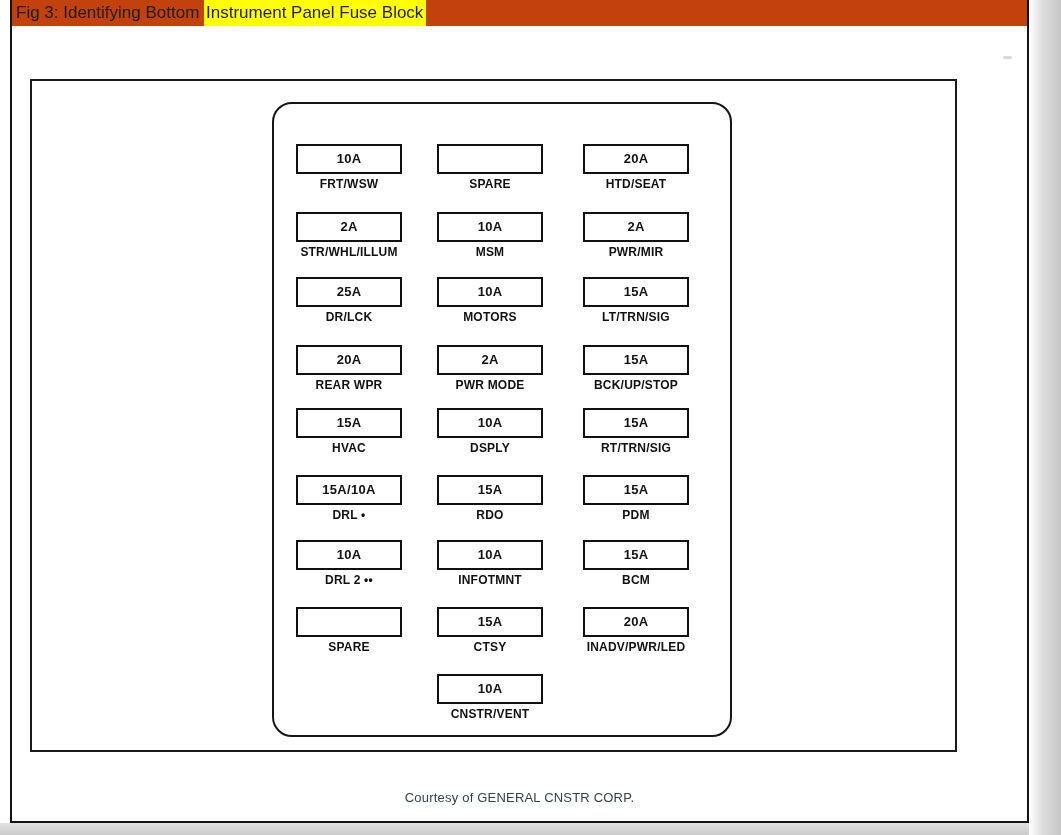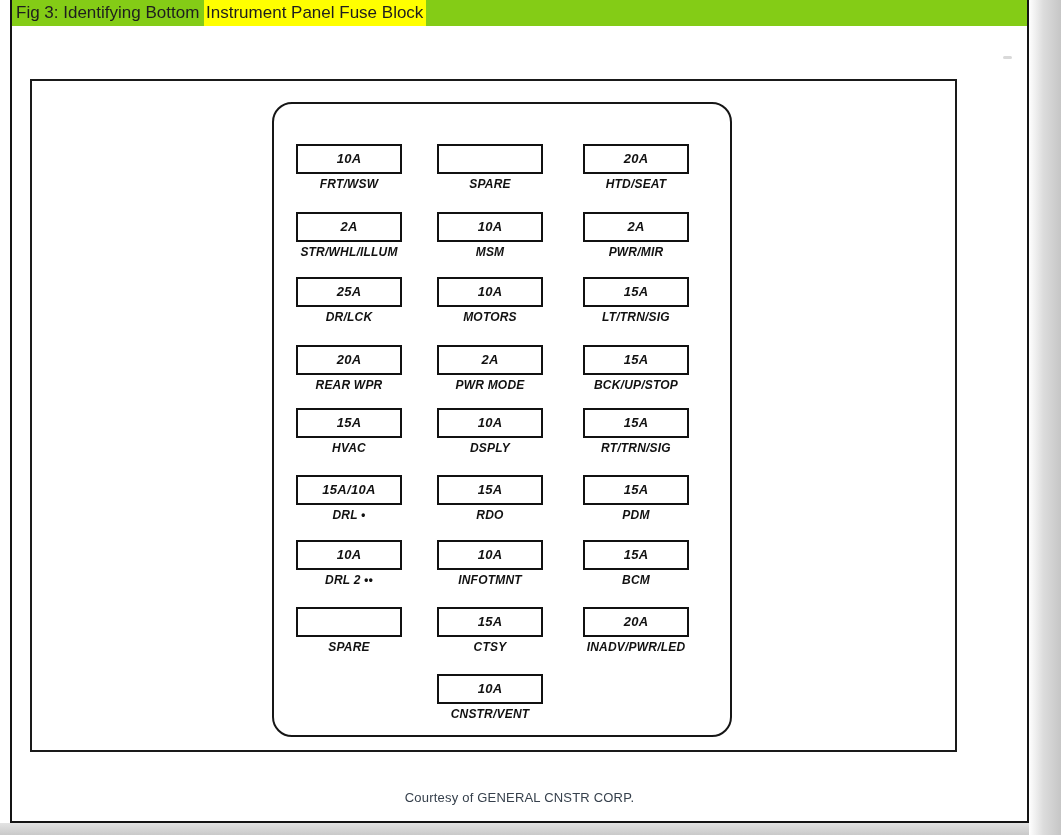--- a/index.html
+++ b/index.html
@@ -14,42 +14,42 @@
   }
   .shadow-right{
     position:absolute;left:1029px;top:0;width:32px;height:835px;
     background:linear-gradient(to right,#ffffff 0%,#dcdcdc 45%,#c6c6c6 100%);
   }
   .shadow-bottom{
     position:absolute;left:0;top:823px;width:1029px;height:12px;
     background:linear-gradient(to bottom,#e3e3e3 0%,#c9c9c9 100%);
   }
   .header-bar{
-    position:absolute;left:0;top:0;right:0;height:26px;background:#84cc16;
+    position:absolute;left:0;top:0;right:0;height:26px;background:#c2410c;
     font-size:17px;line-height:26px;color:#1e1e1e;padding-left:4px;white-space:pre;
   }
   .hl{background:#ffff00;display:inline-block;line-height:22px;padding:2px 3px 2px 2px;}
   .speck{
     position:absolute;left:991px;top:56px;width:9px;height:3px;
     background:#d9d9d9;border-radius:2px;
   }
   .frame{
     position:absolute;left:18px;top:79px;width:923px;height:669px;
     box-sizing:content-box;border:2px solid #1a1a1a;background:#ffffff;
   }
   .panel{
     position:absolute;left:240px;top:21px;width:456px;height:631px;
     border:2px solid #161616;border-radius:20px;background:#ffffff;
   }
   .notes{
     position:absolute;left:112px;top:6px;
     font-size:13px;font-weight:bold;color:#111111;line-height:16px;letter-spacing:.2px;
   }
   .note .bullet{margin-right:5px;}
-  .fuse-cell{position:absolute;width:106px;font-style:italic;}
+  .fuse-cell{position:absolute;width:106px;}
   .fuse-box{
     box-sizing:border-box;width:106px;height:30px;border:2px solid #111111;background:#ffffff;
     text-align:center;line-height:26px;font-size:13px;font-weight:bold;color:#111111;letter-spacing:.3px;
   }
   .fuse-label{
     width:190px;margin-left:-42px;margin-top:3px;text-align:center;
     font-size:12px;font-weight:bold;color:#111111;letter-spacing:.2px;white-space:nowrap;
   }
   .credit{
     position:absolute;left:0;right:0;top:790px;text-align:center;

